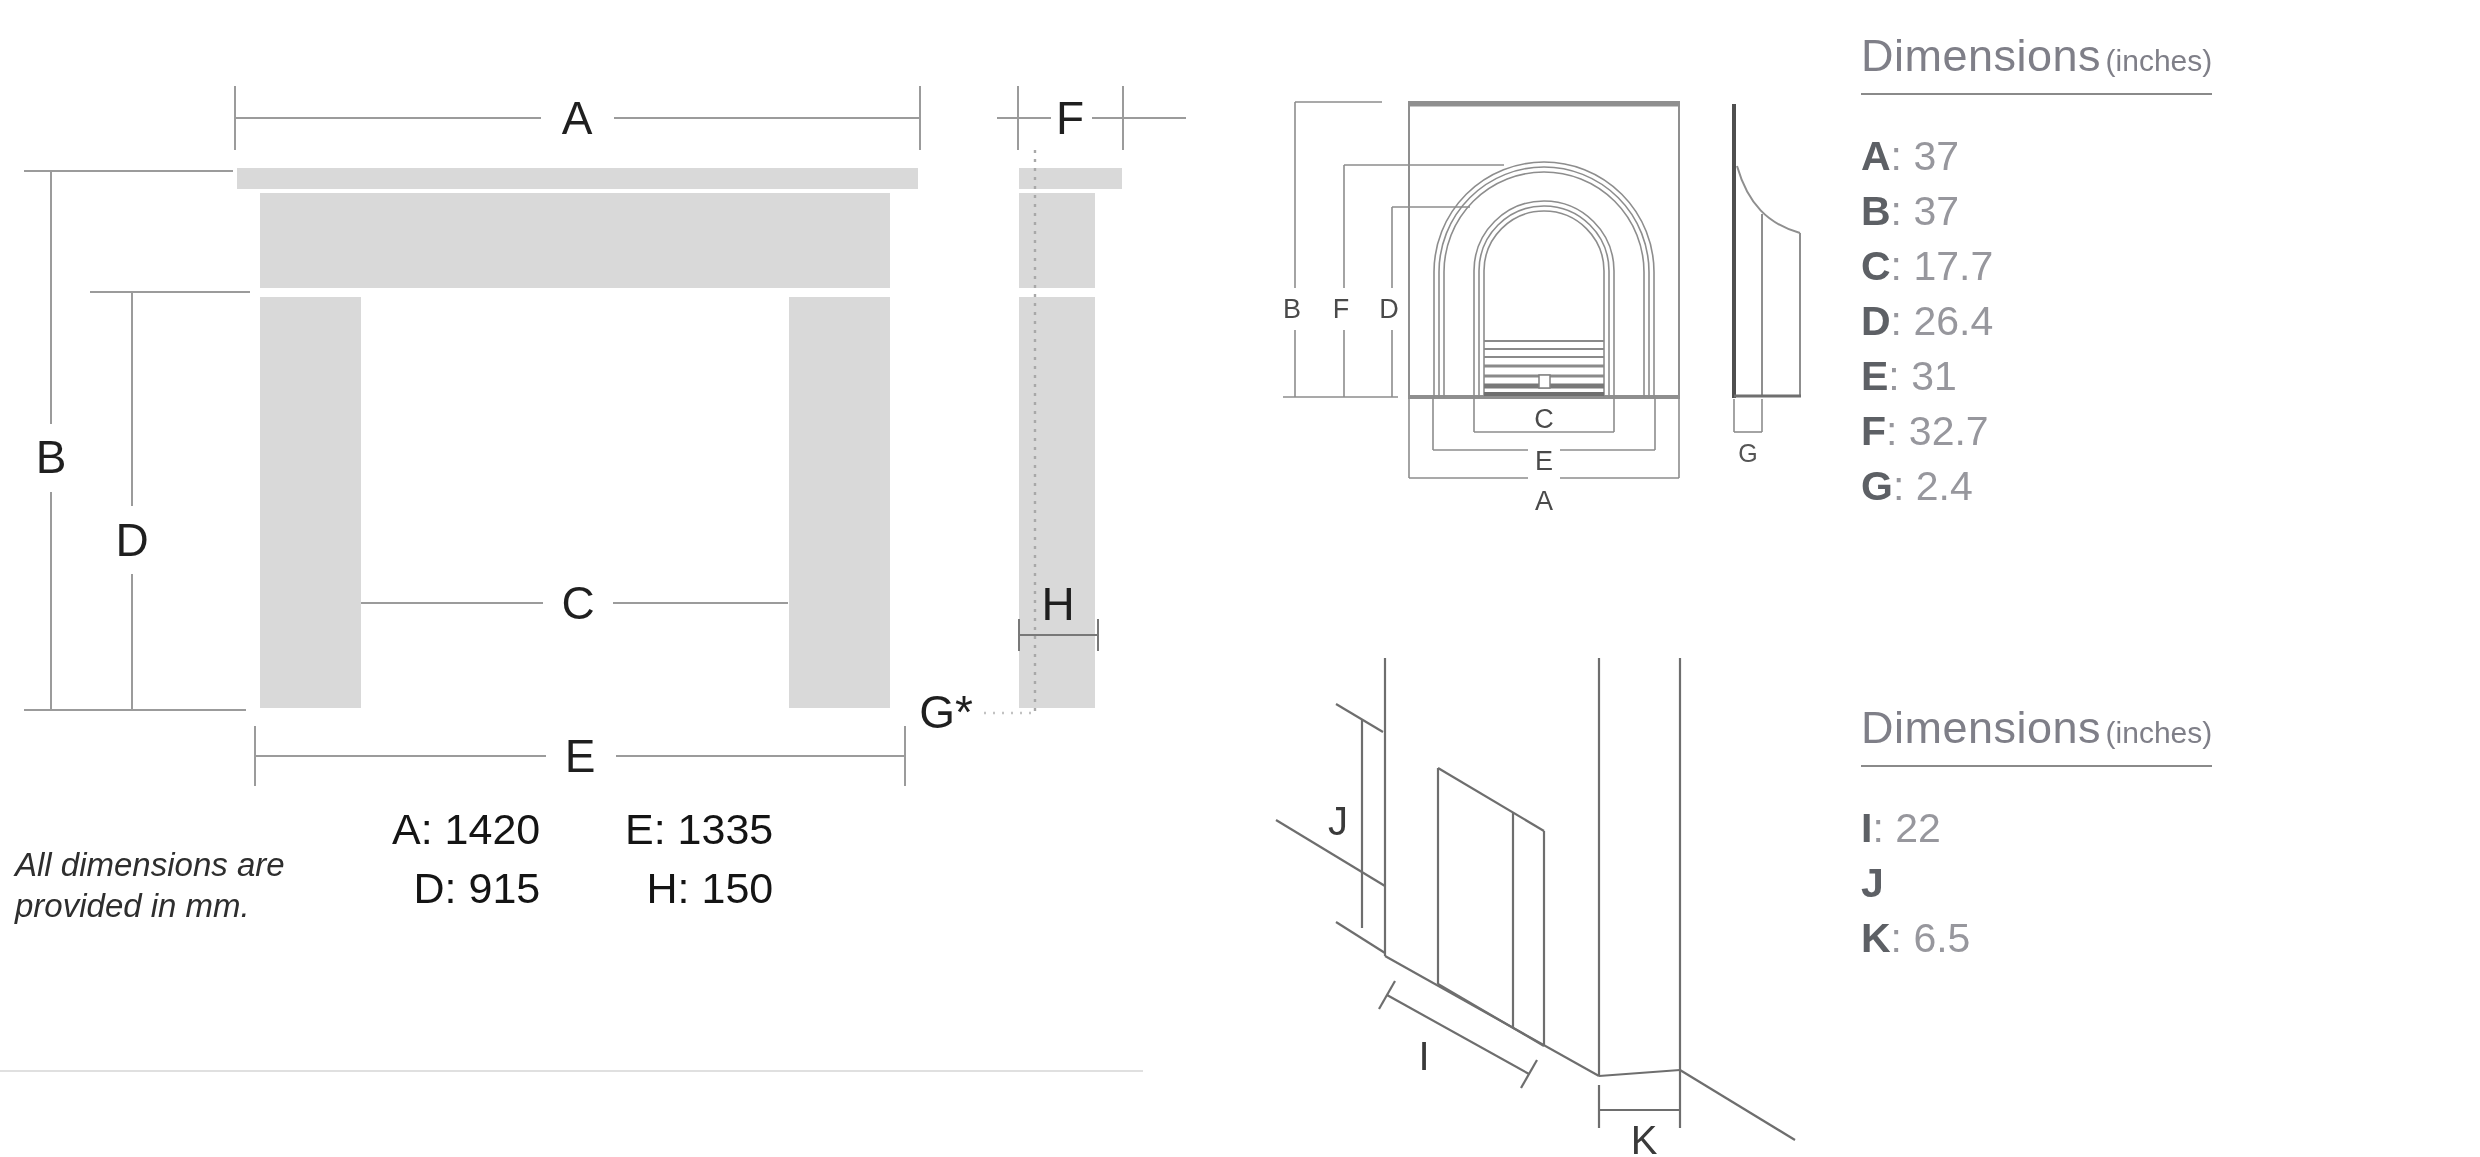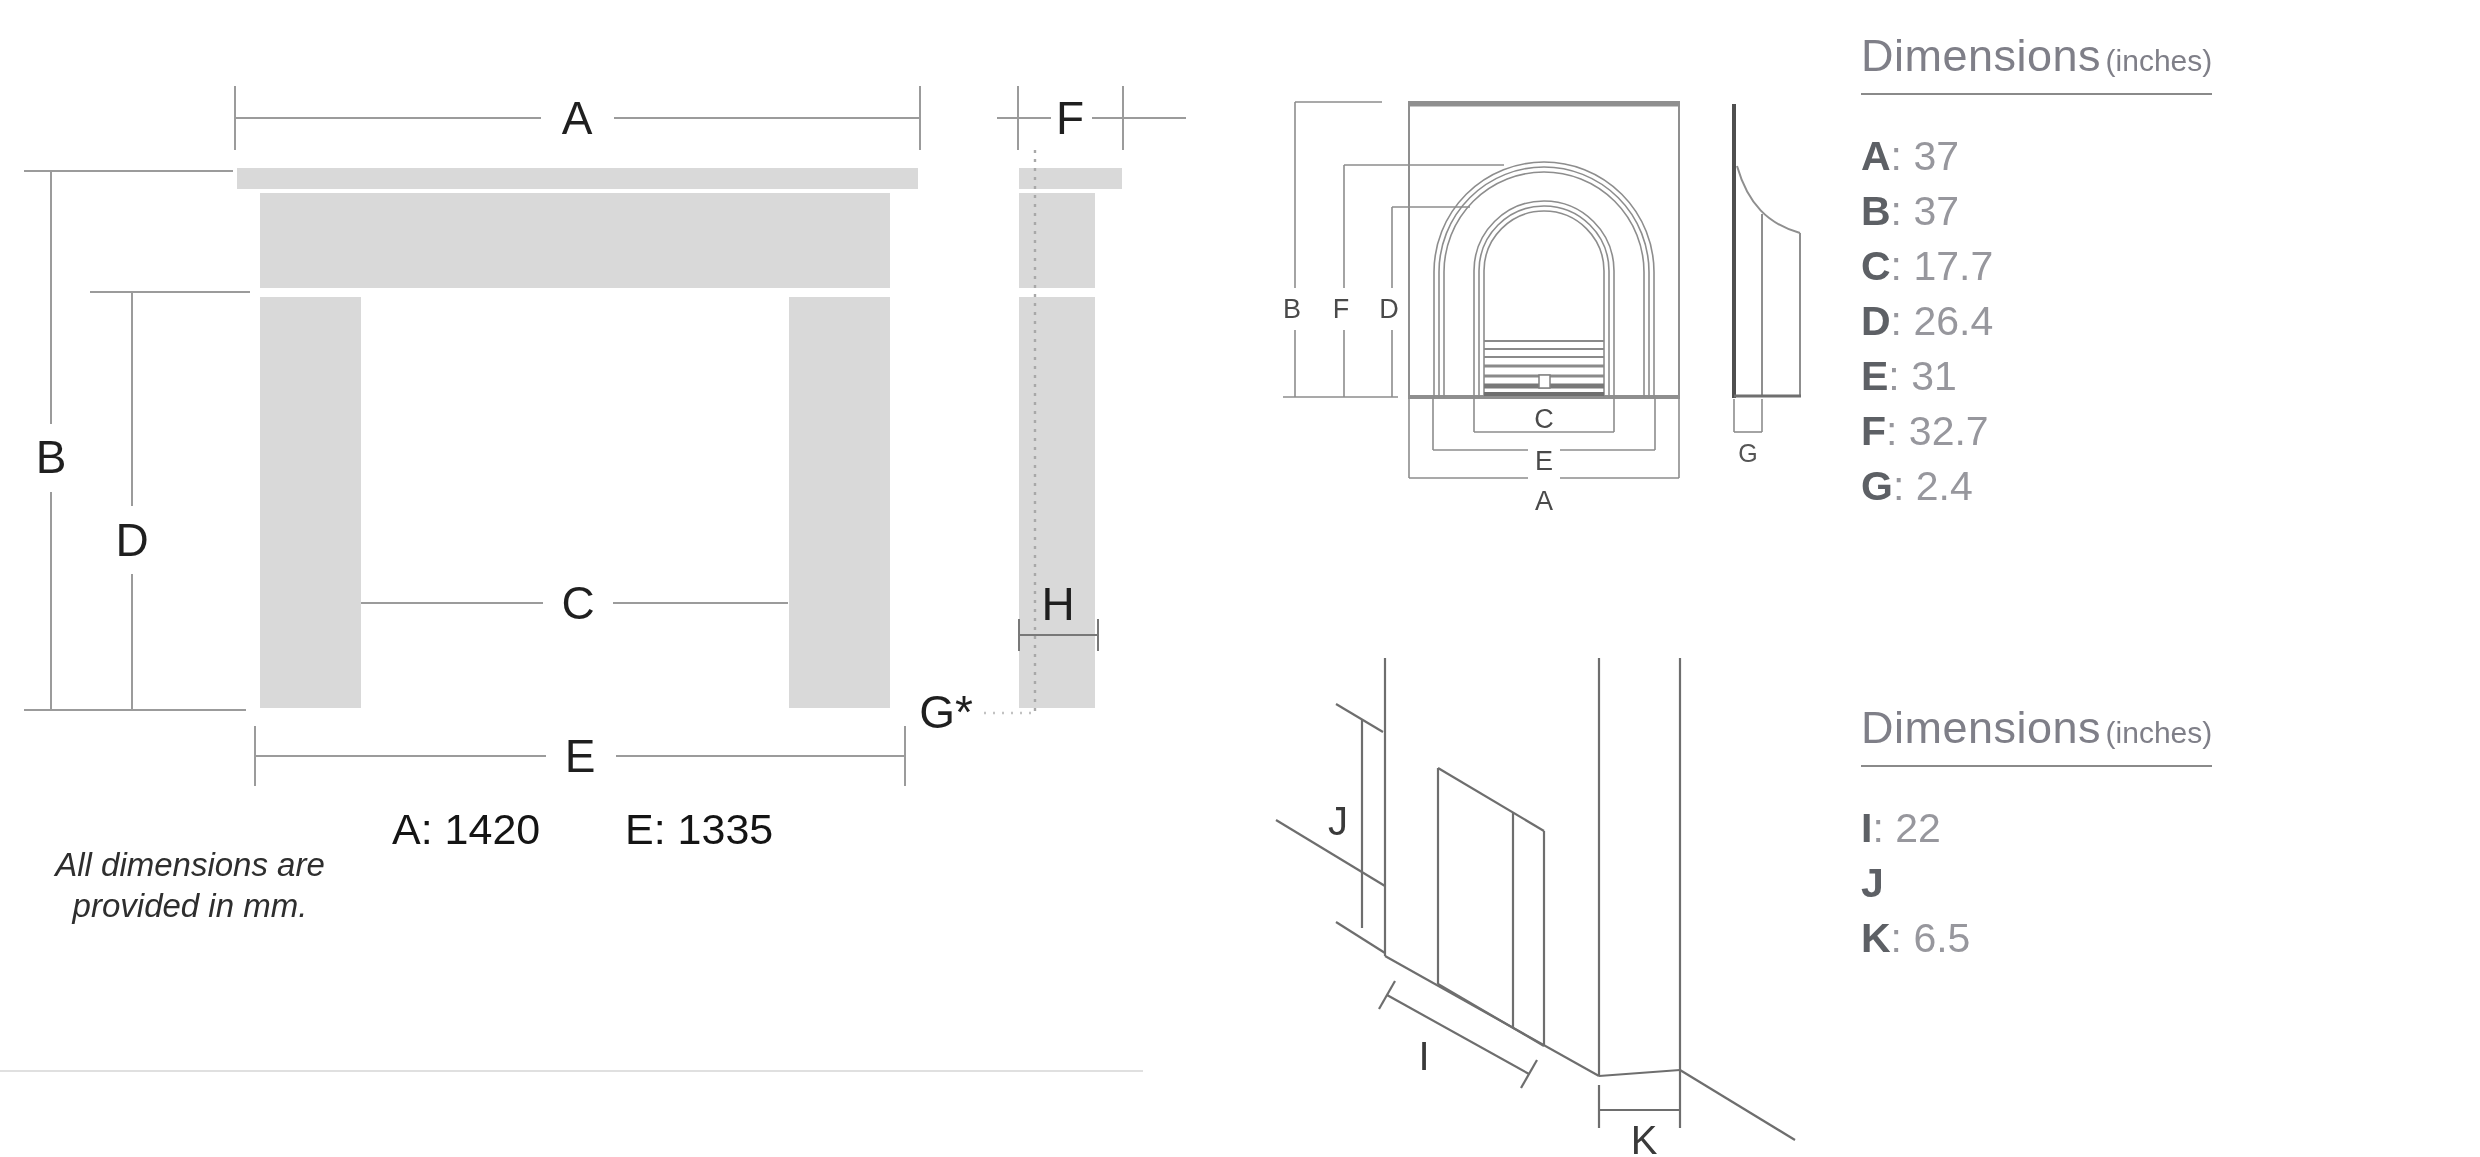--- a/index.html
+++ b/index.html
@@ -16,21 +16,21 @@
   .s-thin{stroke:#8d8d8d;stroke-width:1.6;fill:none;}
   .s-med{stroke:#8f8f8f;stroke-width:2;fill:none;}
   .s-grate{stroke:#8a8a8a;fill:none;}
   .s-iso{stroke:#6e6e6e;stroke-width:2.2;fill:none;}
   .t-front{font-family:"Liberation Sans",sans-serif;font-size:46px;fill:#1f1f1f;text-anchor:middle;}
   .t-ins{font-family:"Liberation Sans",sans-serif;font-size:27px;fill:#4a4a4a;text-anchor:middle;}
   .t-ins-sm{font-family:"Liberation Sans",sans-serif;font-size:25px;fill:#555;text-anchor:middle;}
   .t-iso{font-family:"Liberation Sans",sans-serif;font-size:40px;fill:#3a3a3a;text-anchor:middle;}
 
   
-  .note{position:absolute;left:15px;top:844px;width:350px;text-align:center;
+  .note{position:absolute;left:15px;top:844px;width:350px;
         font-style:italic;font-size:33px;line-height:41px;color:#2e2e2e;}
   .mm-list{position:absolute;left:392px;top:800px;color:#141414;}
   .mm-row{display:flex;height:59px;align-items:center;font-size:43px;justify-content:flex-end;}
   .mm-c1{width:233px;}
   .divider{position:absolute;left:0;top:1070px;width:1143px;height:2px;background:#e0e0e0;}
 
   .inch-block{position:absolute;left:1861px;width:600px;}
   .inch-block.b1{top:30px;}
   .inch-block.b2{top:702px;}
   .inch-heading{display:inline-block;border-bottom:2px solid #8a8a8a;padding-bottom:11px;
@@ -210,20 +210,24 @@
   <div class="note">
     <div>All dimensions are</div>
     <div>provided in mm.</div>
   </div>
 
   <div class="mm-list">
     <div class="mm-row">
       <span class="mm-c1">A: 1420</span>
       <span class="mm-c2">E: 1335</span>
     </div>
+    <div class="mm-row">
+      <span class="mm-c1">D: 915</span>
+      <span class="mm-c2">H: 150</span>
+    </div>
   </div>
 
   <div class="divider"></div>
 
   <div class="inch-block b1">
     <div class="inch-heading">
       <span class="h-big">Dimensions</span>
       <span class="h-small">(inches)</span>
     </div>
     <ul class="inch-list">

